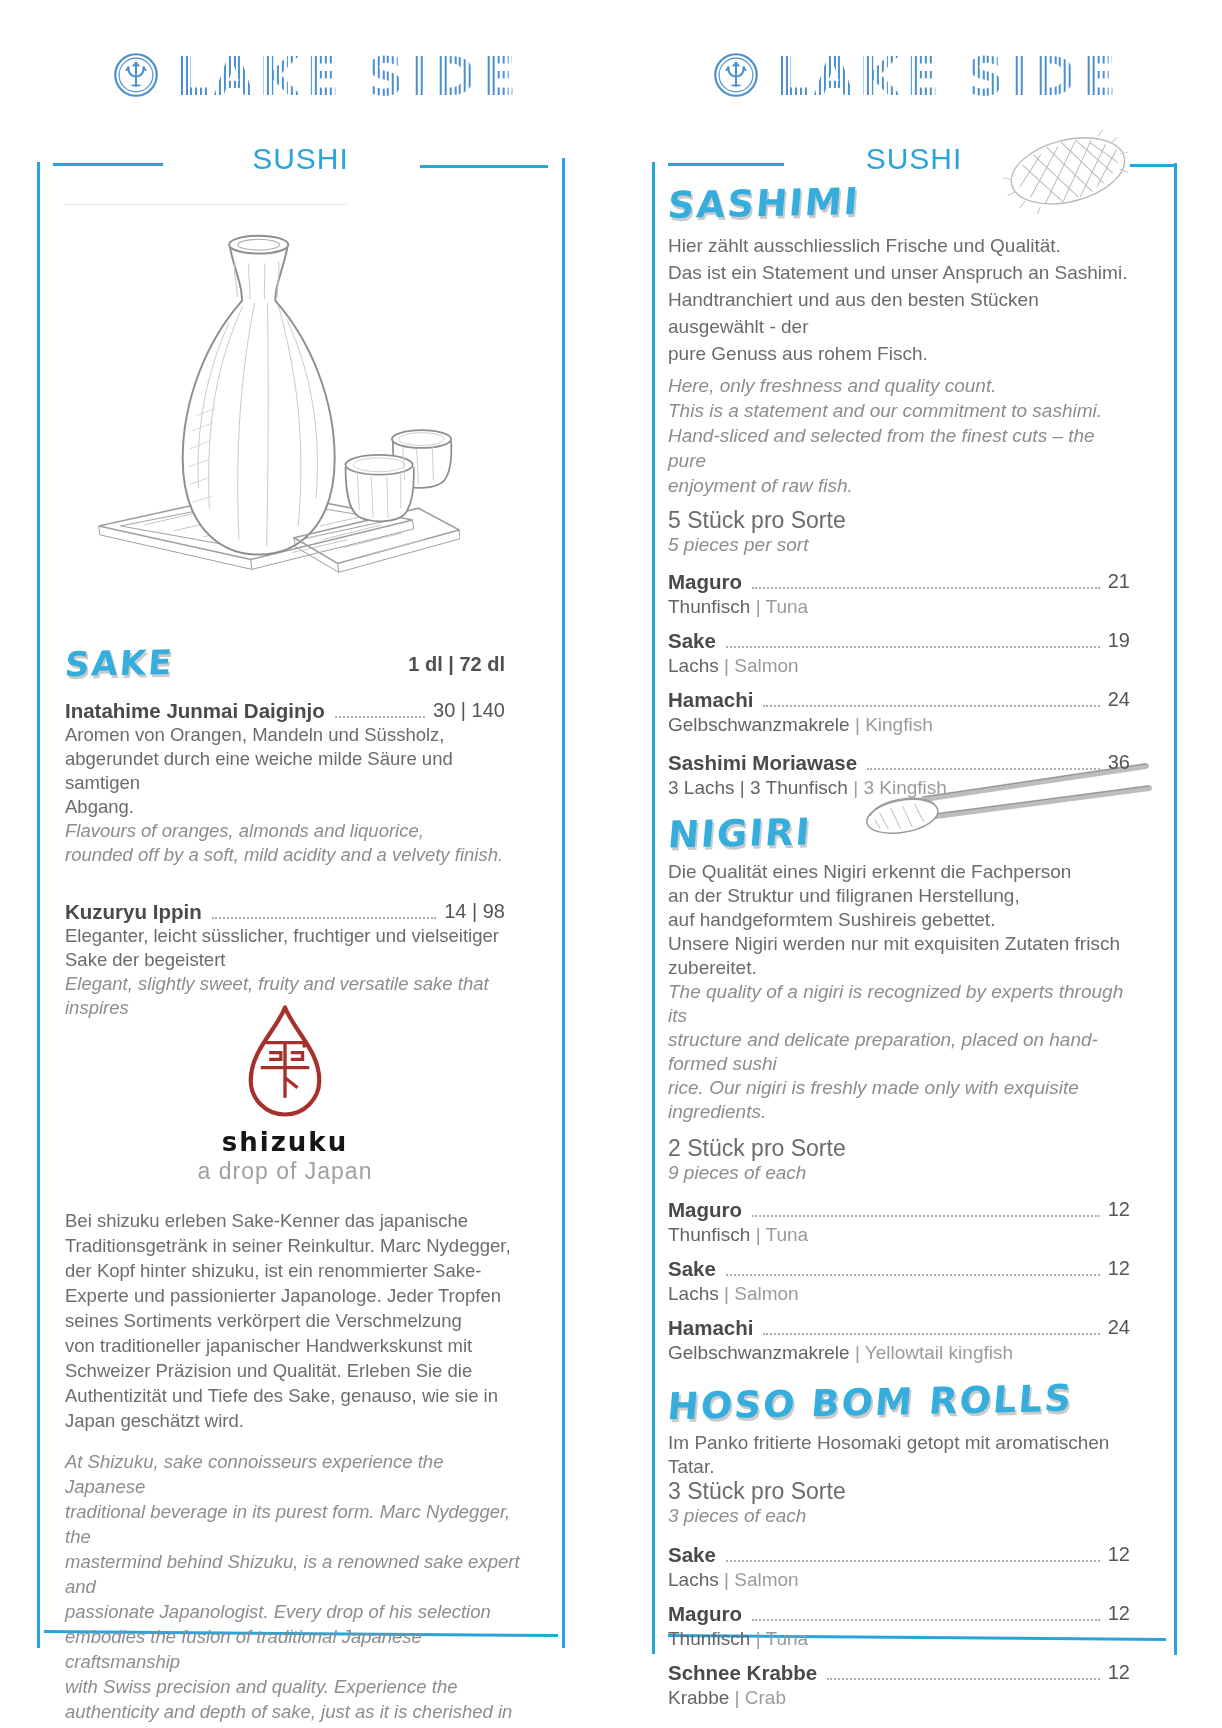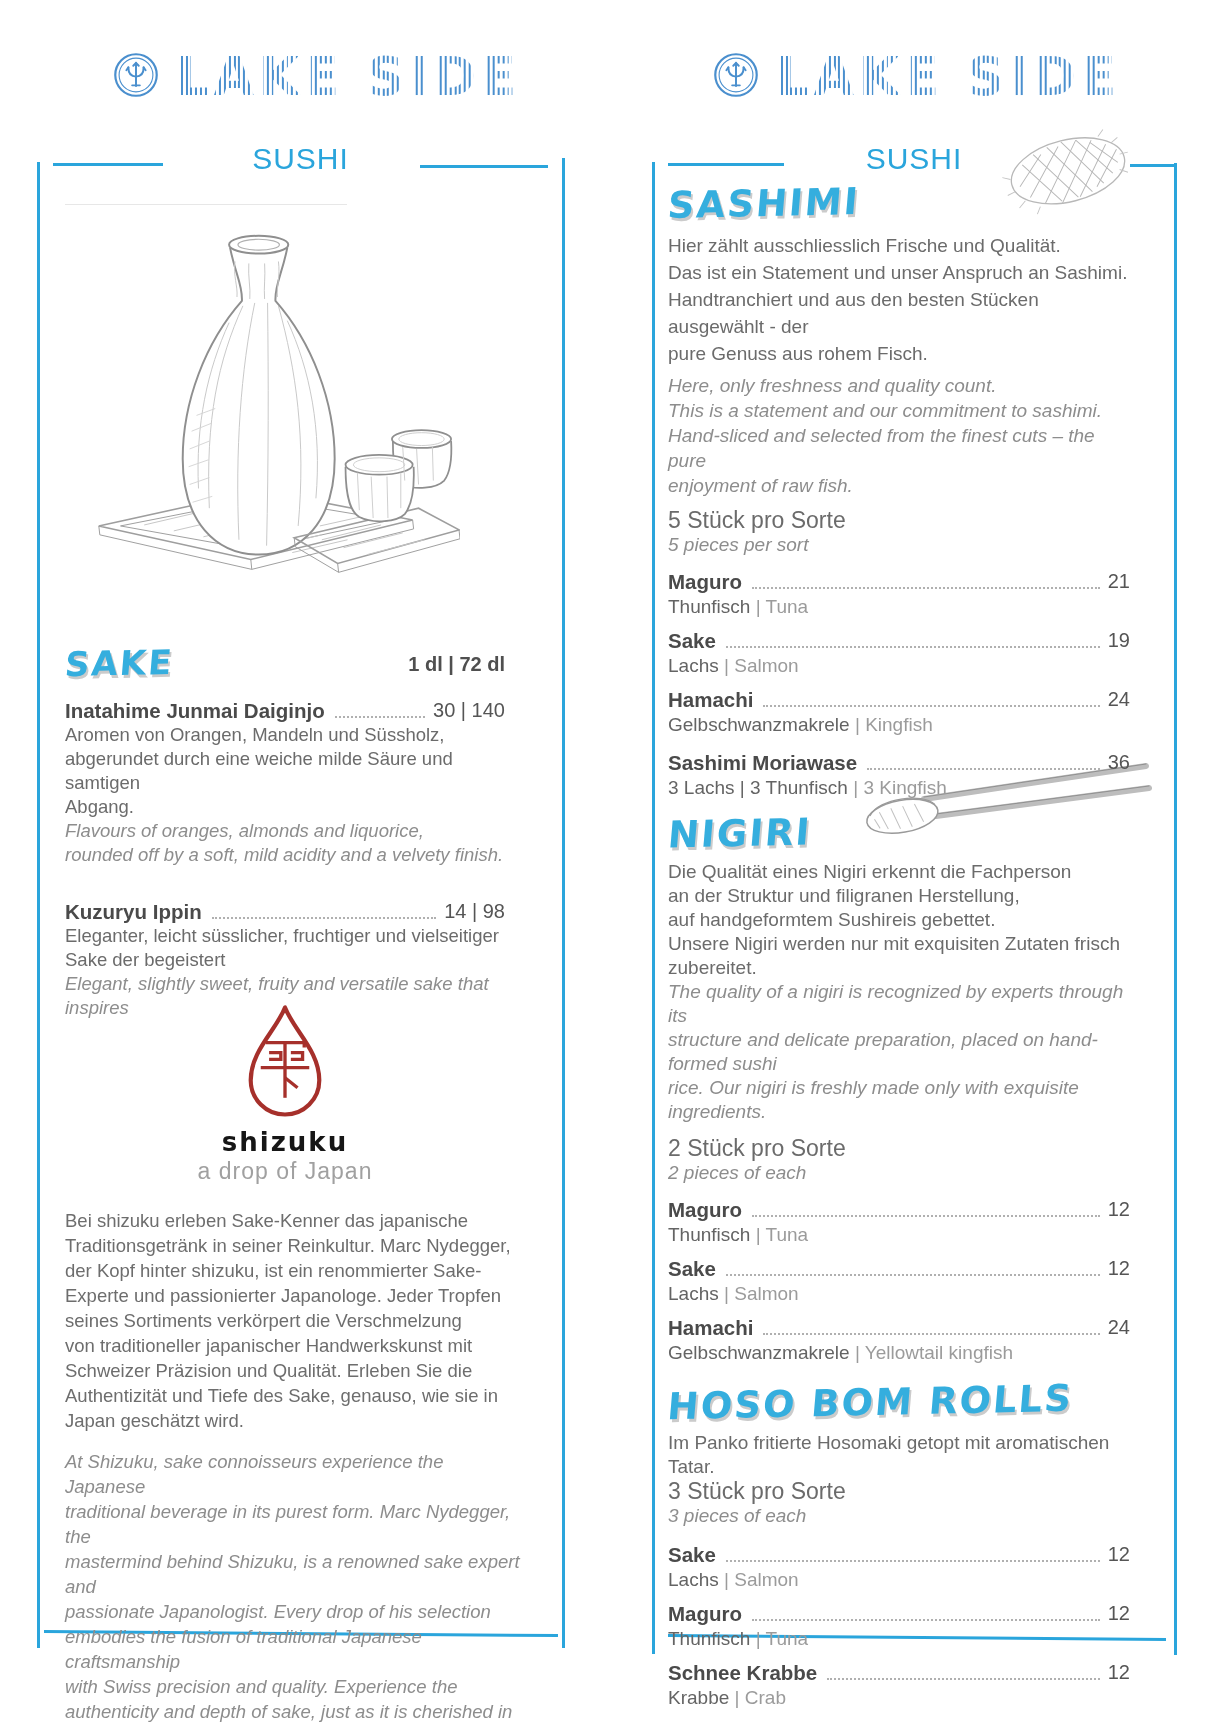--- a/index.html
+++ b/index.html
@@ -341,21 +341,21 @@
       <span class="script-heading h-large">NIGIRI</span>
       <div class="intro tight multiline" style="margin-top:6px;">Die Qualität eines Nigiri erkennt die Fachperson
 an der Struktur und filigranen Herstellung,
 auf handgeformtem Sushireis gebettet.
 Unsere Nigiri werden nur mit exquisiten Zutaten frisch
 zubereitet.</div>
       <div class="intro-italic tight multiline">The quality of a nigiri is recognized by experts through its
 structure and delicate preparation, placed on hand-formed sushi
 rice. Our nigiri is freshly made only with exquisite ingredients.</div>
       <div class="portion" style="margin-top:12px;">2 Stück pro Sorte</div>
-      <div class="portion-italic">2 pieces of each</div>
+      <div class="portion-italic">9 pieces of each</div>
 
       <div style="margin-top:12px;">
         <div class="item">
           <div class="item-line">
             <span class="item-name">Maguro</span>
             <span class="leader"></span>
             <span class="item-price">12</span>
           </div>
           <div class="item-sub"><span class="sub-de">Thunfisch</span><span class="sub-sep"> | </span><span class="sub-en">Tuna</span></div>
         </div>

